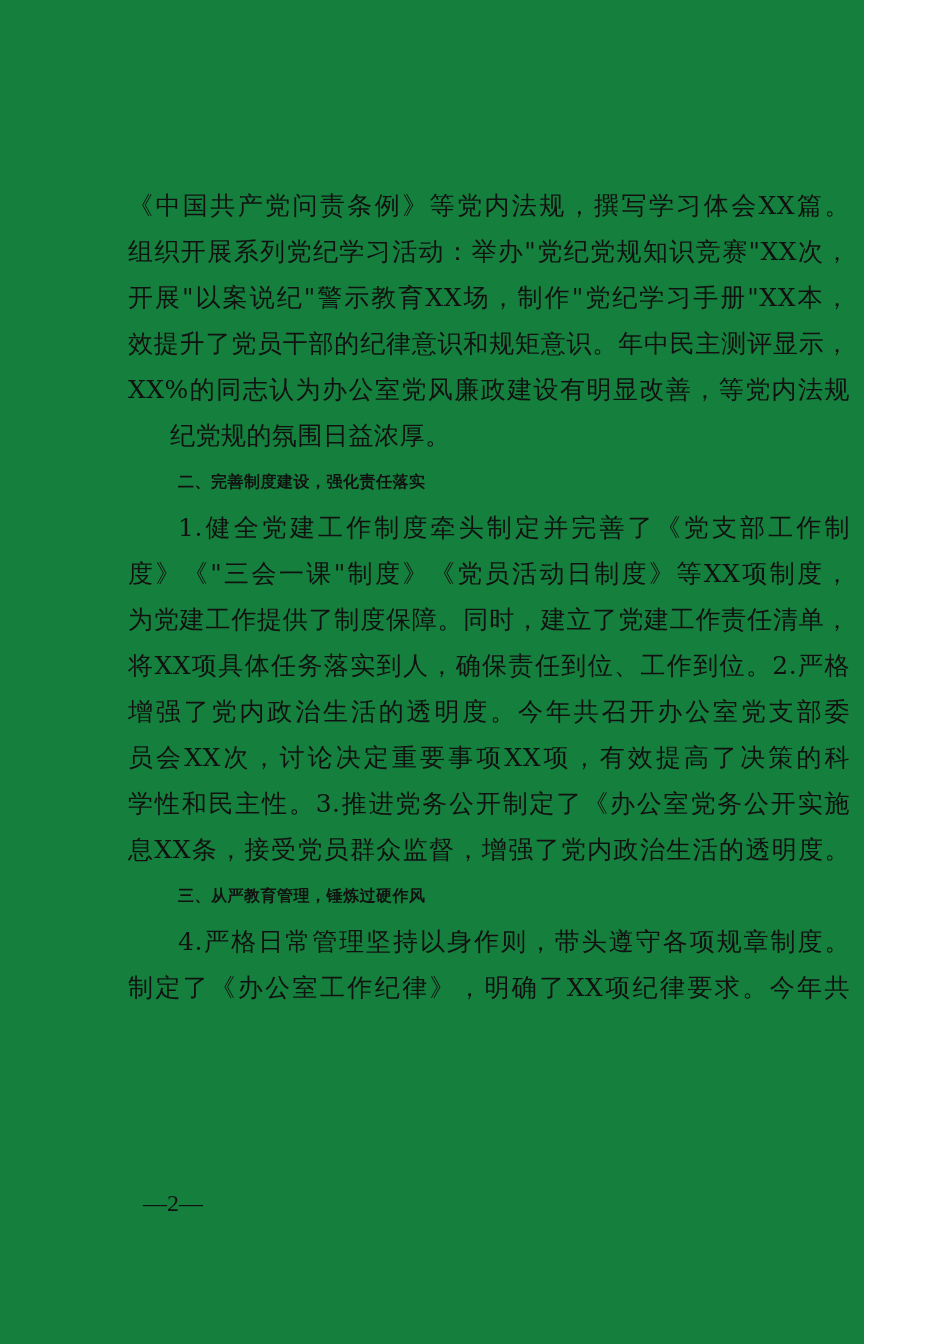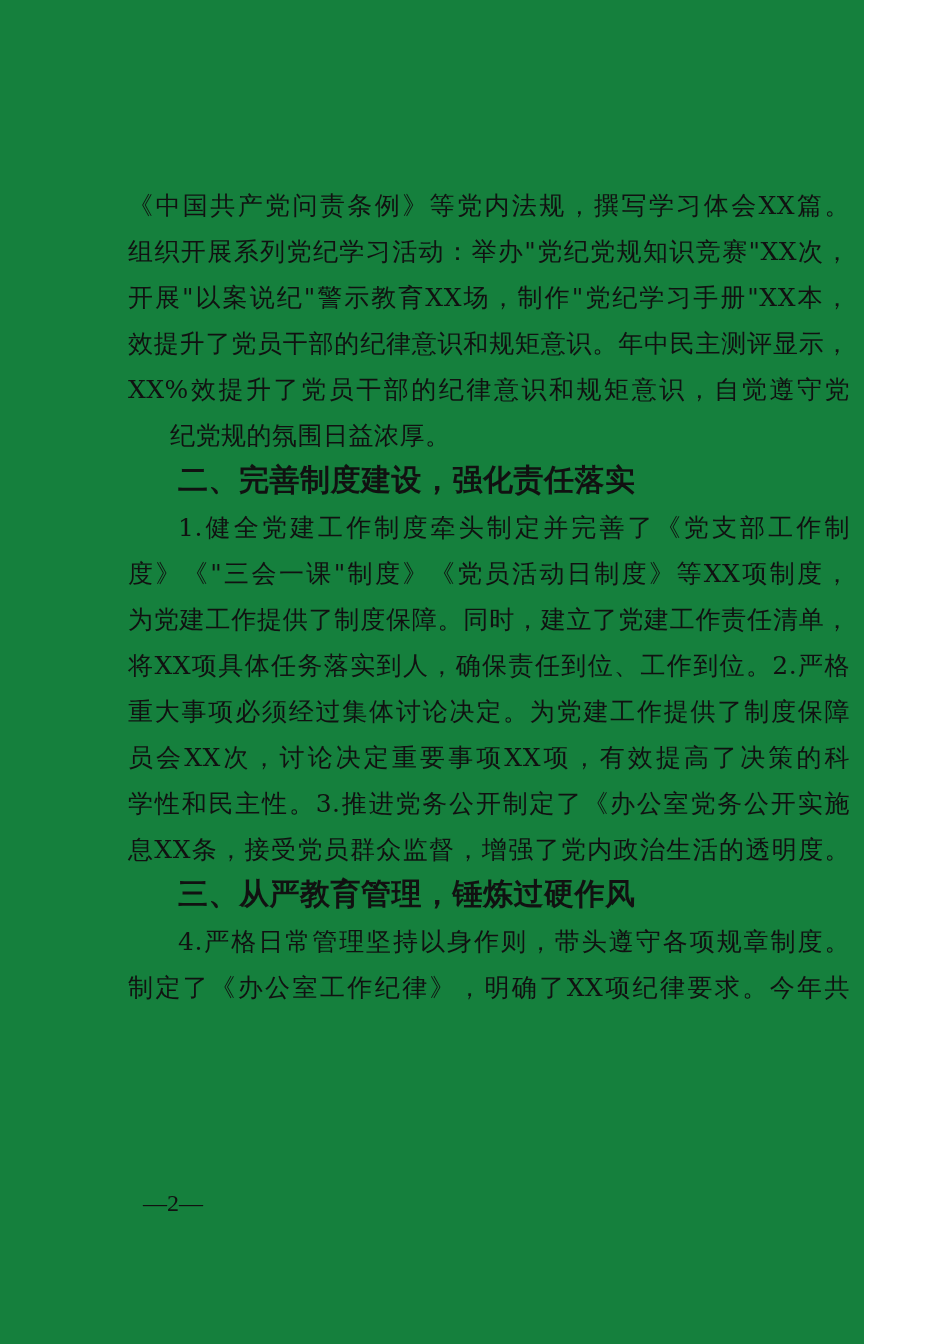--- a/index.html
+++ b/index.html
@@ -10,47 +10,47 @@
     .content {
       position: absolute; left: 128px; top: 183px; width: 722px;
       font-family: "DejaVu Serif", "Liberation Serif", serif;
       font-size: 25px; line-height: 46px; color: #111;
       letter-spacing: 0.5px;
     }
     .line { height: 46px; white-space: nowrap; text-align: justify; text-align-last: justify; }
     .line.last { text-align-last: left; margin-left: 42px; }
     .heading {
       height: 46px; white-space: nowrap; padding-left: 50px;
-      font-family: Liberation Mono, monospace; font-weight: bold;
-      font-size: 30px; letter-spacing: 0.5px;
+      font-family: Liberation Serif, serif; font-weight: bold;
+      font-size: 16px; letter-spacing: 0.5px;
     }
     .indent { padding-left: 50px; }
     .page-number {
       position: absolute; left: 143px; top: 1190px;
       font-family: "Liberation Serif", "DejaVu Serif", serif; font-size: 24px; color: #111;
     }
   </style>
 </head>
 <body>
 
 <div class="page">
   <div class="content">
     <div class="line">《中国共产党问责条例》等党内法规，撰写学习体会XX篇。</div>
     <div class="line">组织开展系列党纪学习活动：举办"党纪党规知识竞赛"XX次，</div>
     <div class="line">开展"以案说纪"警示教育XX场，制作"党纪学习手册"XX本，</div>
     <div class="line">效提升了党员干部的纪律意识和规矩意识。年中民主测评显示，</div>
-    <div class="line">XX%效提升了党员干部的纪律意识和规矩意识，自觉遵守党</div>
+    <div class="line">XX%的同志认为办公室党风廉政建设有明显改善，等党内法规</div>
     <div class="line last">纪党规的氛围日益浓厚。</div>
 
     <div class="heading">二、完善制度建设，强化责任落实</div>
     <div class="line indent">1.健全党建工作制度牵头制定并完善了《党支部工作制</div>
     <div class="line">度》《"三会一课"制度》《党员活动日制度》等XX项制度，</div>
     <div class="line">为党建工作提供了制度保障。同时，建立了党建工作责任清单，</div>
     <div class="line">将XX项具体任务落实到人，确保责任到位、工作到位。2.严格</div>
-    <div class="line">重大事项必须经过集体讨论决定。为党建工作提供了制度保障</div>
+    <div class="line">增强了党内政治生活的透明度。今年共召开办公室党支部委</div>
     <div class="line">员会XX次，讨论决定重要事项XX项，有效提高了决策的科</div>
     <div class="line">学性和民主性。3.推进党务公开制定了《办公室党务公开实施</div>
     <div class="line">息XX条，接受党员群众监督，增强了党内政治生活的透明度。</div>
 
     <div class="heading">三、从严教育管理，锤炼过硬作风</div>
     <div class="line indent">4.严格日常管理坚持以身作则，带头遵守各项规章制度。</div>
     <div class="line">制定了《办公室工作纪律》，明确了XX项纪律要求。今年共</div>
   </div>
 
   <div class="page-number">—2—</div>

